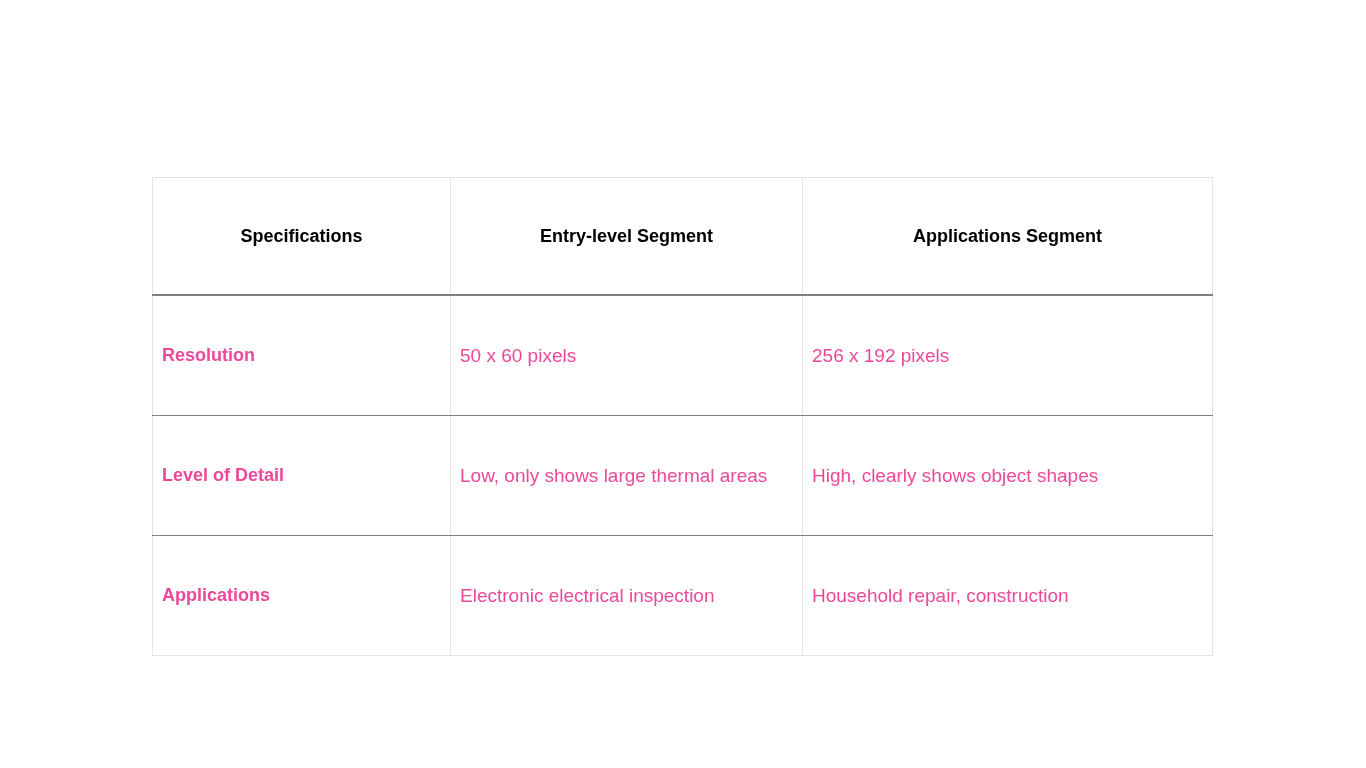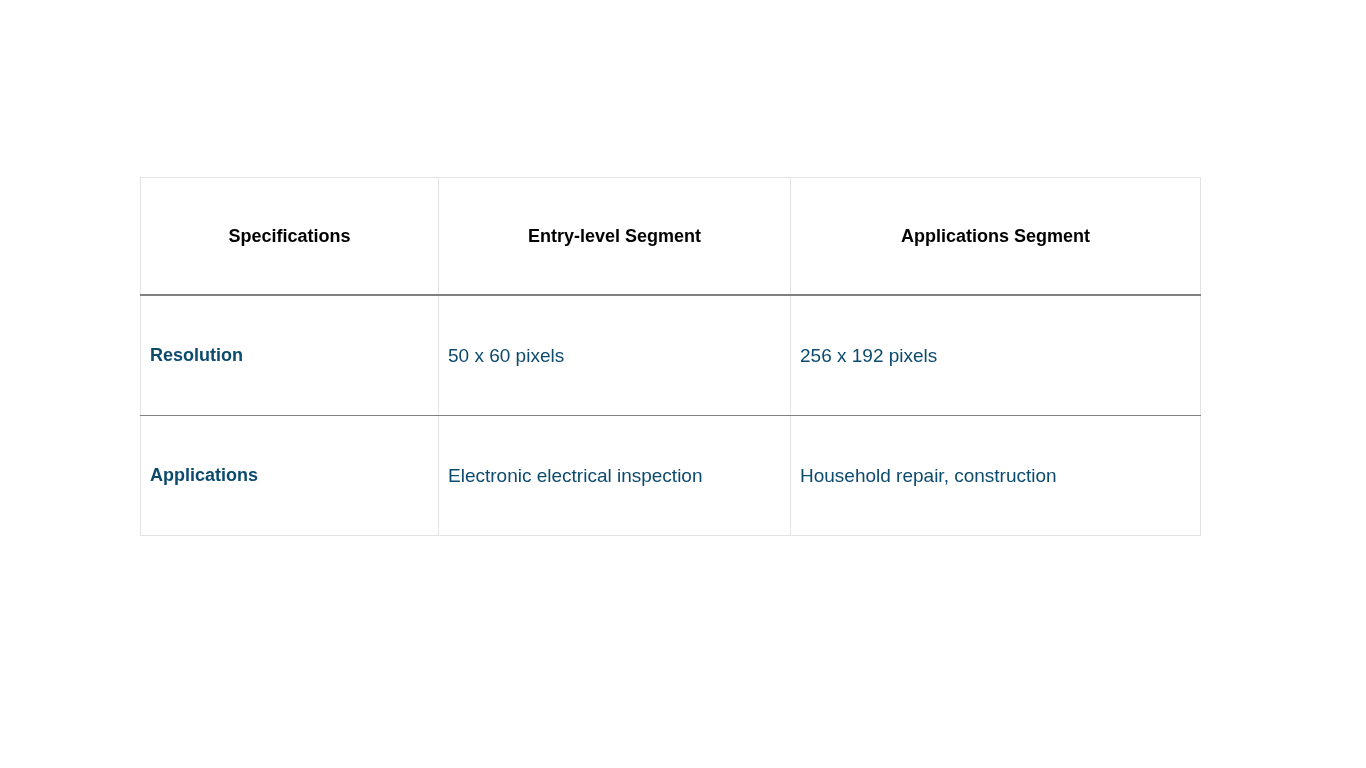--- a/index.html
+++ b/index.html
@@ -31,21 +31,21 @@
     text-align: center;
     font-size: 25px;
     font-weight: 400;
     line-height: 34px;
     color: #000000;
     letter-spacing: 0.1px;
   }
 
   .comparison-table {
     position: absolute;
-    left: 140px;
+    left: 152px;
     top: 177px;
     width: 1060px;
     border-collapse: collapse;
     table-layout: fixed;
   }
 
   .comparison-table col.c1 { width: 298px; }
   .comparison-table col.c2 { width: 352px; }
   .comparison-table col.c3 { width: 410px; }
 
@@ -67,21 +67,21 @@
     color: #000000;
   }
 
   .comparison-table tbody td {
     height: 119px;
     text-align: left;
     font-size: 19px;
     font-weight: 400;
     line-height: 27px;
     padding: 0 9px;
-    color: #0c4a6e;
+    color: #ec4899;
   }
 
   .comparison-table tbody tr.row-sep td {
     border-bottom: 1px solid #808080;
   }
 
   .comparison-table tbody tr:last-child td {
     border-bottom: 1px solid #e3e3e3;
   }
 
@@ -108,20 +108,25 @@
         <th>Entry-level Segment</th>
         <th>Applications Segment</th>
       </tr>
     </thead>
     <tbody>
       <tr class="row-sep">
         <td class="spec-label">Resolution</td>
         <td>50 x 60 pixels</td>
         <td>256 x 192 pixels</td>
       </tr>
+      <tr class="row-sep">
+        <td class="spec-label">Level of Detail</td>
+        <td>Low, only shows large thermal areas</td>
+        <td>High, clearly shows object shapes</td>
+      </tr>
       <tr>
         <td class="spec-label">Applications</td>
         <td>Electronic electrical inspection</td>
         <td>Household repair, construction</td>
       </tr>
     </tbody>
   </table>
 
 </div>
 

